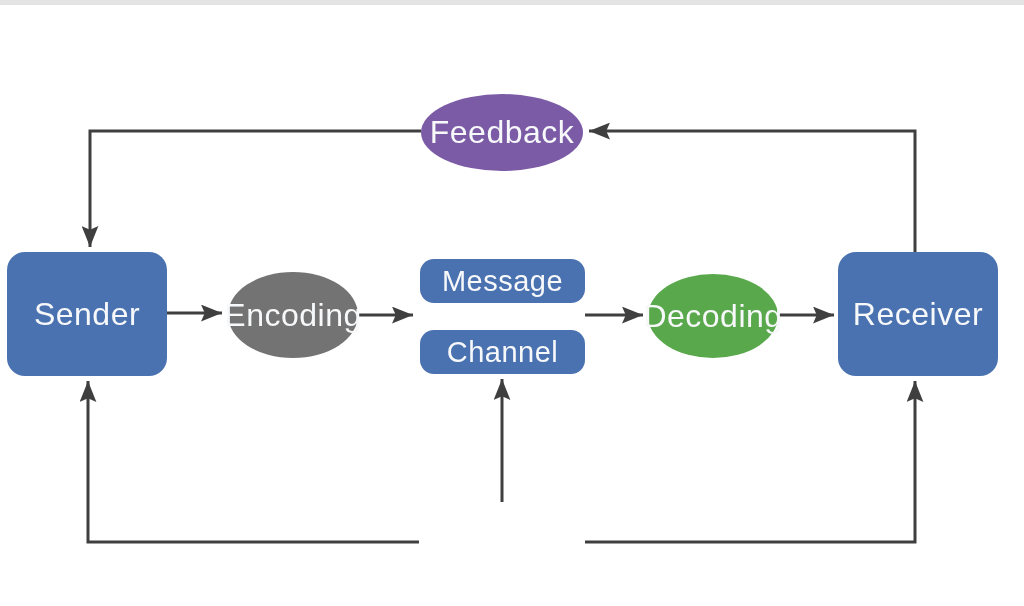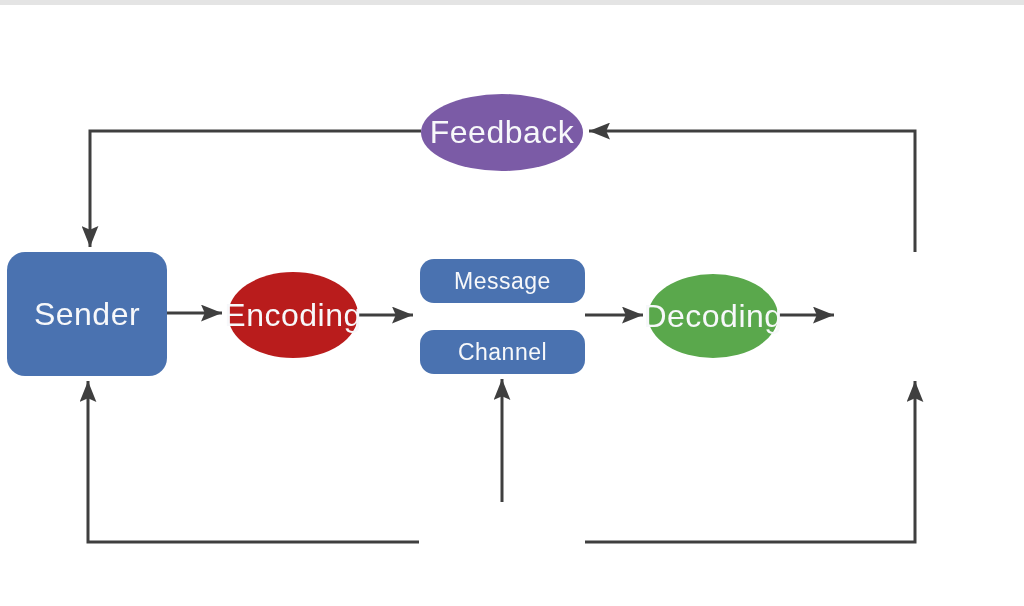--- a/index.html
+++ b/index.html
@@ -35,21 +35,21 @@
     justify-content: center;
     color: #f7f8fa;
     font-size: 32px;
     font-weight: 500;
     letter-spacing: 0.5px;
     text-align: center;
     user-select: none;
   }
 
   .rounded-rect { border-radius: 18px; }
-  .pill        { border-radius: 14px; font-size: 23px; }
+  .pill        { border-radius: 14px; font-size: 29px; }
   .ellipse     { border-radius: 50%; }
 
   .node-sender   { left: 7px;   top: 252px; width: 160px; height: 124px; }
   .node-receiver { left: 838px; top: 252px; width: 160px; height: 124px; }
   .node-message  { left: 420px; top: 259px; width: 165px; height: 44px; }
   .node-channel  { left: 420px; top: 330px; width: 165px; height: 44px; }
   .node-encoding { left: 228px; top: 272px; width: 130px; height: 86px; }
   .node-decoding { left: 648px; top: 274px; width: 130px; height: 84px; }
   .node-feedback { left: 421px; top: 94px;  width: 162px; height: 77px; }
   .node-noise    { left: 419px; top: 502px; width: 166px; height: 80px; }
@@ -77,35 +77,38 @@
       <path d="M419,542 L88,542 L88,381" marker-end="url(#arrow)"></path>
       <path d="M502,502 L502,379" marker-end="url(#arrow)"></path>
       <path d="M585,542 L915,542 L915,381" marker-end="url(#arrow)"></path>
     </g>
   </svg>
 
   <div class="node rounded-rect node-sender" style="background: rgb(74, 114, 176);">
     <span>Sender</span>
   </div>
 
-  <div class="node ellipse node-encoding" style="background: #b91c1c;">
+  <div class="node ellipse node-encoding" style="background: #737373;">
     <span>Encoding</span>
   </div>
 
   <div class="node pill node-message" style="background: rgb(74, 114, 176);">
     <span>Message</span>
   </div>
 
   <div class="node pill node-channel" style="background: rgb(74, 114, 176);">
     <span>Channel</span>
   </div>
 
   <div class="node ellipse node-decoding" style="background: rgb(90, 168, 76);">
     <span>Decoding</span>
   </div>
 
+  <div class="node rounded-rect node-receiver" style="background: rgb(74, 114, 176);">
+    <span>Receiver</span>
+  </div>
 
   <div class="node ellipse node-feedback" style="background: rgb(123, 91, 166);">
     <span>Feedback</span>
   </div>
 
 
 </div>
 
 </body></html>

